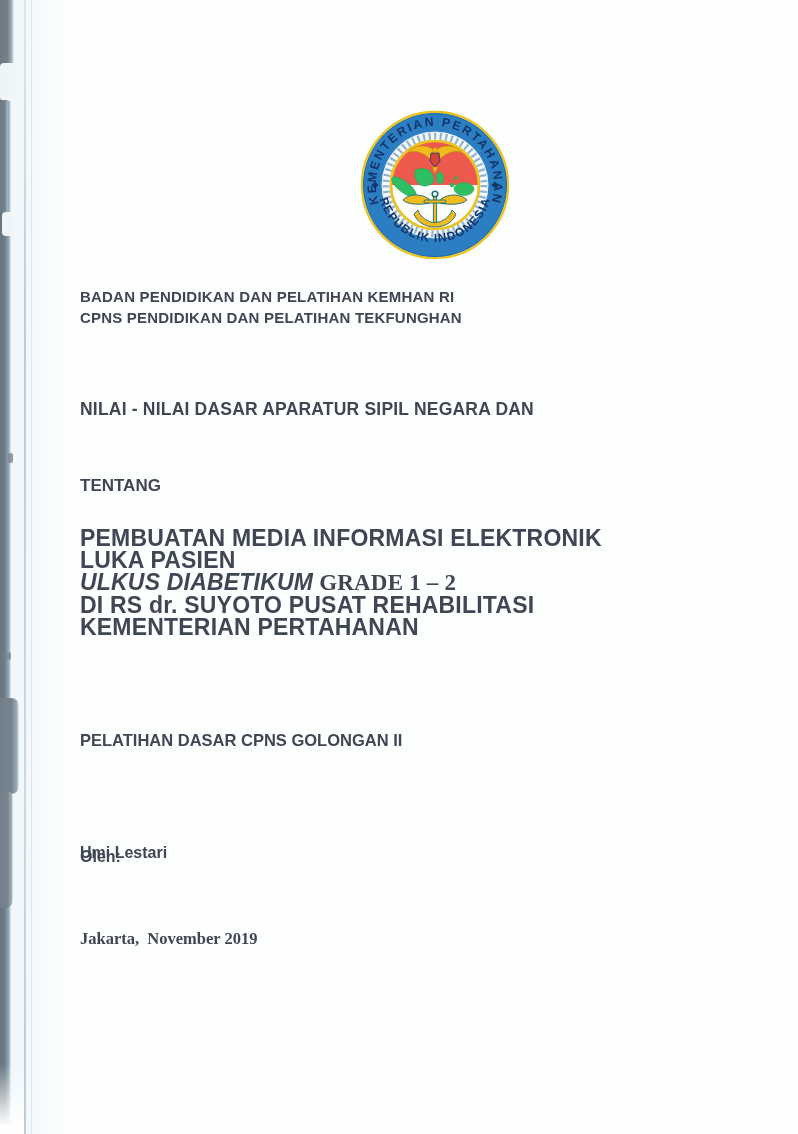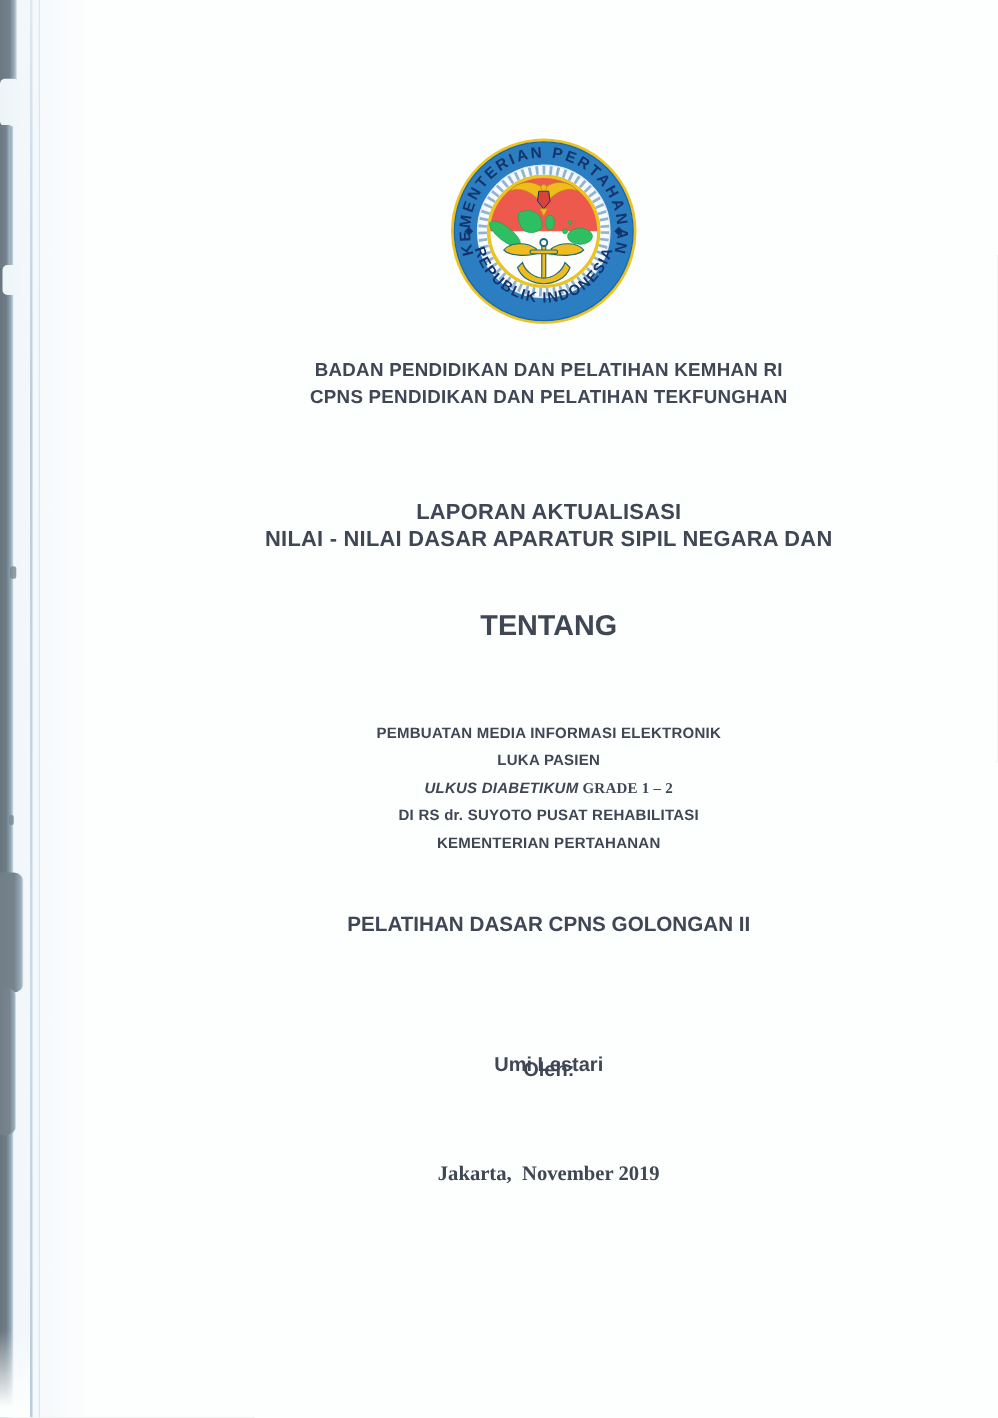--- a/index.html
+++ b/index.html
@@ -28,27 +28,27 @@
   .binding-blob{position:absolute;background:linear-gradient(to right,#4a545c 0%,#59646d 60%,#8fa3af 90%,rgba(143,163,175,0));border-radius:0 8px 8px 0;}
   .binding-fade{
     position:absolute;left:0;bottom:0;width:24px;height:70px;
     background:linear-gradient(to top, #fdfefe 12%, rgba(253,254,254,0));
   }
   .speck{position:absolute;background:#5c6770;border-radius:2px;opacity:.8;}
   .crease-line{position:absolute;top:0;height:100%;pointer-events:none;}
   .crease-a{left:24px;width:2px;background:linear-gradient(to bottom,rgba(136,168,194,.20),rgba(136,168,194,.55) 30%,rgba(136,168,194,.38) 70%,rgba(136,168,194,.55));}
   .crease-b{left:31px;width:1px;background:rgba(158,188,210,.30);}
 
-  .content{position:absolute;left:80px;right:0;text-align:center;}
+  .content{position:absolute;left:80px;right:0;text-align:left;}
   .emblem-wrap{position:absolute;left:360px;top:110px;width:150px;height:150px;}
 
   .inst{top:286px;font-size:15px;font-weight:bold;line-height:21px;letter-spacing:.2px;}
   .title{top:398px;font-size:17.5px;font-weight:bold;line-height:22px;letter-spacing:.2px;}
-  .tentang{top:487px;font-size:23px;font-weight:bold;}
-  .subject{top:527px;font-size:12px;font-weight:bold;line-height:22px;letter-spacing:.2px;margin-top:48px;}
+  .tentang{top:476px;font-size:17px;font-weight:bold;}
+  .subject{top:527px;font-size:23px;font-weight:bold;line-height:22px;letter-spacing:.2px;}
   .program{top:731px;font-size:16.5px;font-weight:bold;}
   .oleh{top:816px;font-size:16px;font-weight:bold;margin-top:32px;}
   .author{top:842px;font-size:16px;font-weight:bold;line-height:21px;}
   .date{top:929px;font-size:16.5px;font-weight:bold;}
   .it{font-style:italic;}
   .pre{white-space:pre;font-family:Liberation Serif, serif;}
 </style>
 </head>
 <body>
 
@@ -127,21 +127,20 @@
       </text>
     </svg>
   </div>
 
   <div class="content inst">
     <div>BADAN PENDIDIKAN DAN PELATIHAN KEMHAN RI</div>
     <div>CPNS PENDIDIKAN DAN PELATIHAN TEKFUNGHAN</div>
   </div>
 
   <div class="content title">
-    <div>LAPORAN AKTUALISASI</div>
     <div>NILAI - NILAI DASAR APARATUR SIPIL NEGARA DAN</div>
   </div>
 
   <div class="content tentang">TENTANG</div>
 
   <div class="content subject">
     <div>PEMBUATAN MEDIA INFORMASI ELEKTRONIK</div>
     <div>LUKA PASIEN</div>
     <div><span class="it">ULKUS DIABETIKUM</span><span class="pre"> GRADE 1 – 2</span></div>
     <div>DI RS dr. SUYOTO PUSAT REHABILITASI</div>

